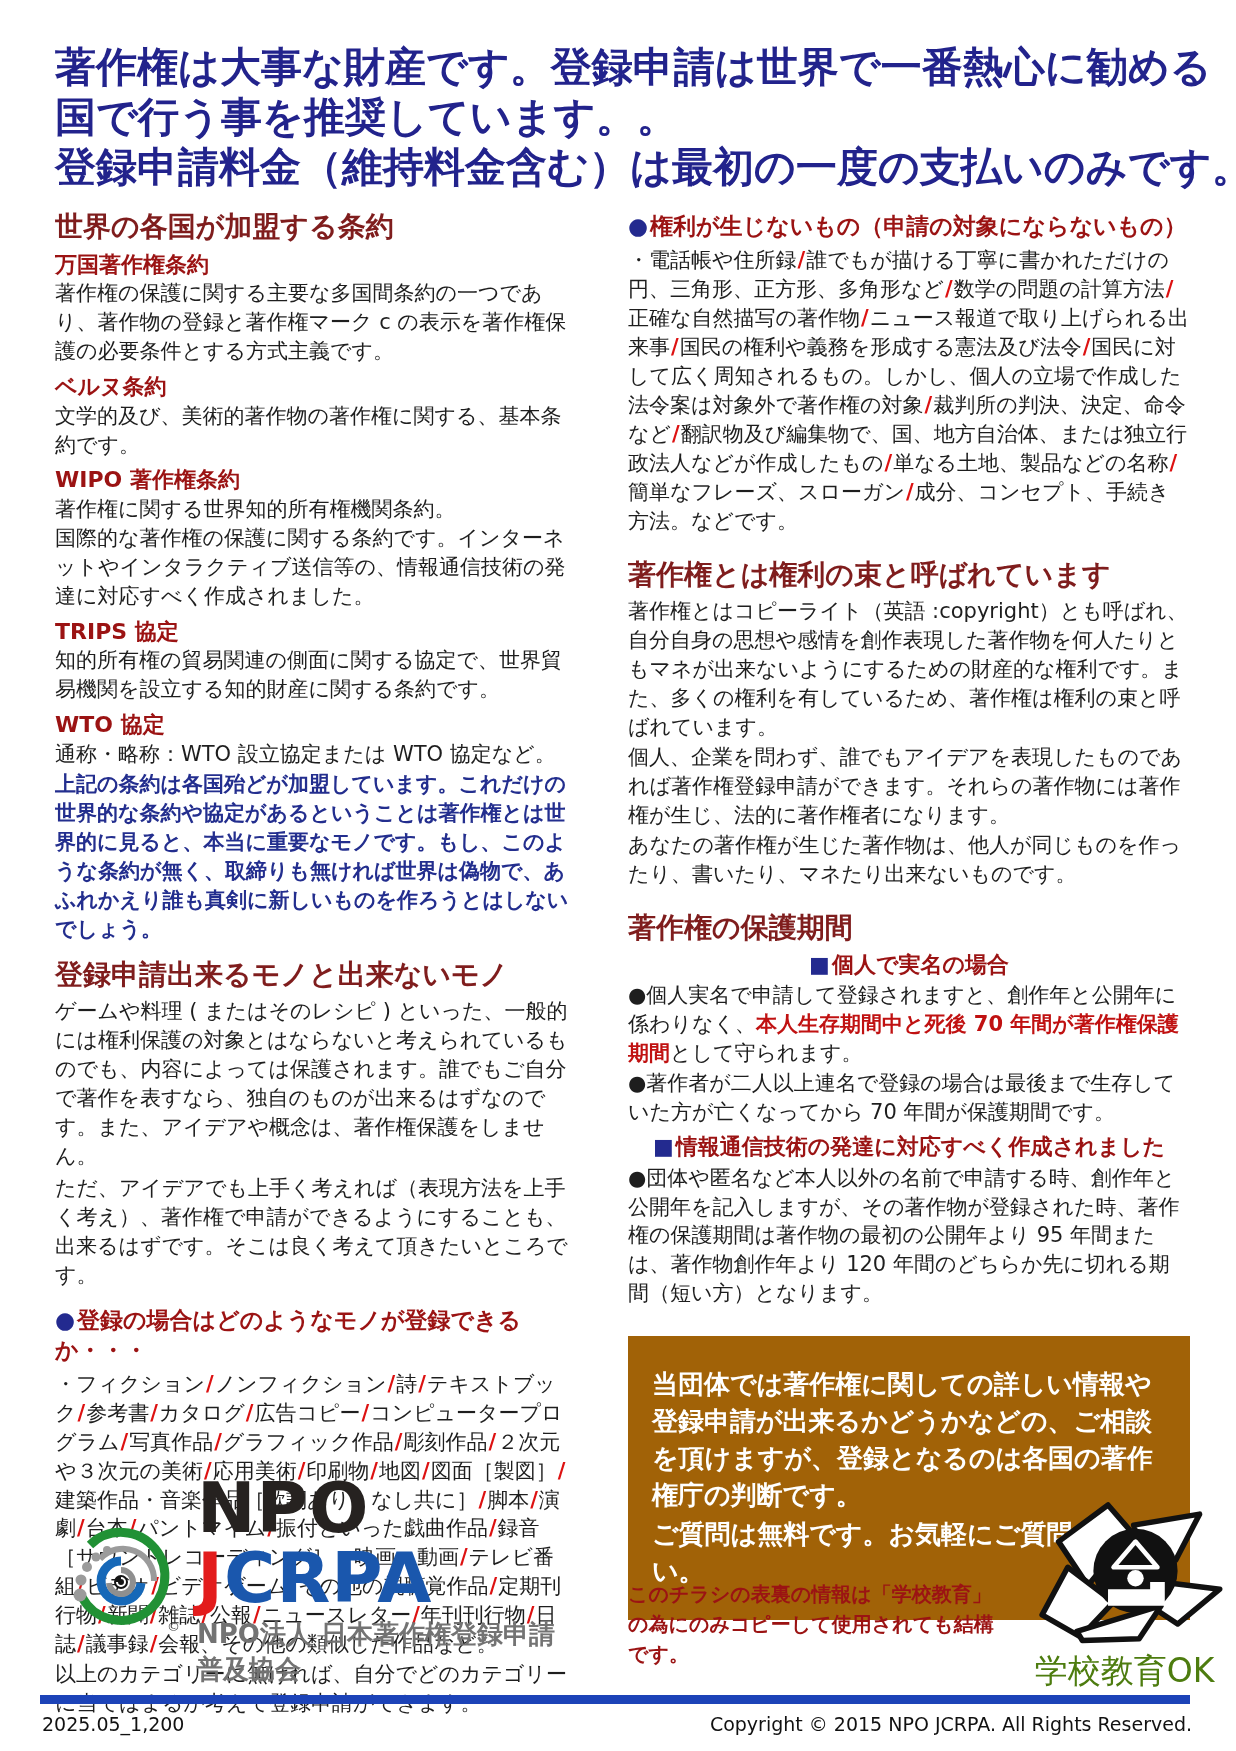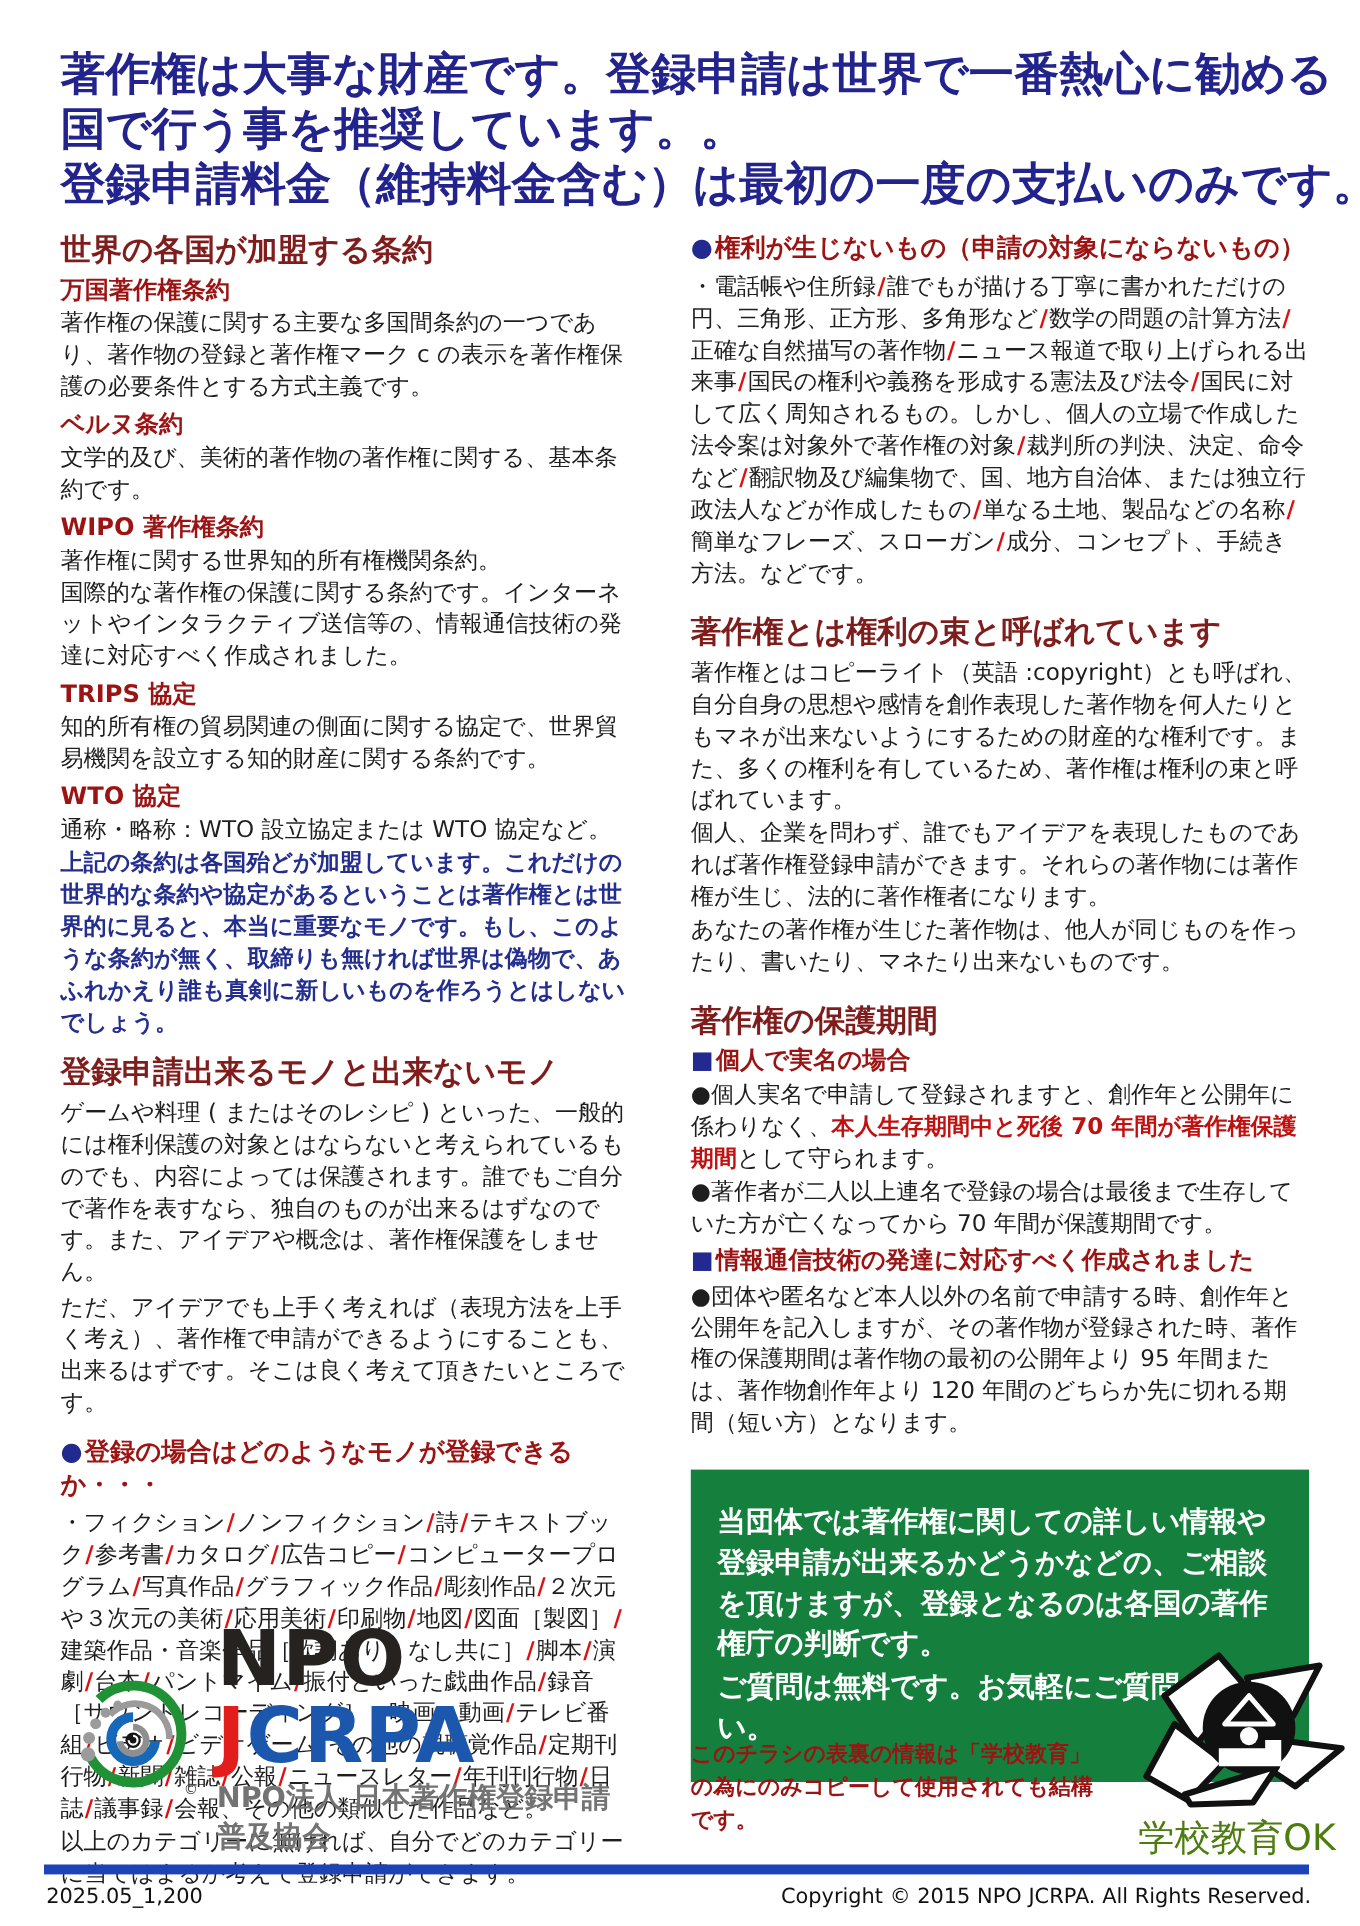--- a/index.html
+++ b/index.html
@@ -22,27 +22,27 @@
   .col-left{width:516px;flex:0 0 516px;}
   .col-right{width:562px;flex:0 0 562px;}
   h2.section{font-size:28px;color:#7f1d1d;margin:14px 0 6px;font-weight:700;line-height:1.2;}
   h2.section:first-child{margin-top:0;}
   .red-sub{font-size:22px;color:#9b1313;font-weight:700;margin:7px 0 1px;line-height:1.25;}
   p.body{font-size:21px;line-height:1.38;margin:1px 0;white-space:pre-line;}
   p.gap{margin-top:3px;}
   .navy-em{color:#232e8e;font-weight:700;}
   .red-head{font-size:23px;font-weight:700;color:#9b1313;margin:16px 0 4px;line-height:1.3;}
   .red-head .blt{color:#232a8f;margin-right:2px;}
-  .sq-head{font-size:22px;font-weight:700;color:#9b1313;margin:6px 0 2px;line-height:1.3;}
+  .sq-head{font-size:22px;font-weight:700;color:#9b1313;margin:6px 0 2px;line-height:1.3;text-align:center;}
   .sq-head .sq{color:#232a8f;margin-right:2px;}
   .em-red{color:#c01111;font-weight:700;}
   .rs{color:#dd1111;font-weight:700;padding:0 1px;}
   
   .notice-box{
-    background:#15803d;color:#ffffff;font-weight:700;
+    background:#a16207;color:#ffffff;font-weight:700;
     font-size:26px;line-height:1.42;
     padding:30px 24px;margin-top:28px;
   }
   .notice-box div+div{margin-top:2px;}
   
   .bottom-row{
     position:absolute;left:55px;right:46px;bottom:64px;
     display:flex;align-items:flex-end;gap:57px;
   }
   .npo-block{flex:0 0 516px;display:flex;align-items:center;gap:10px;}

